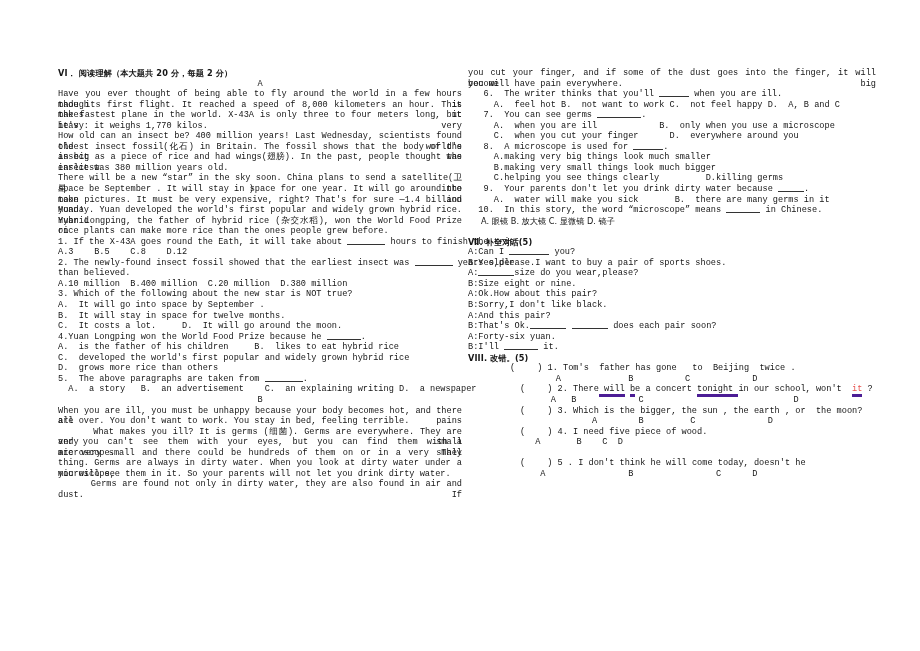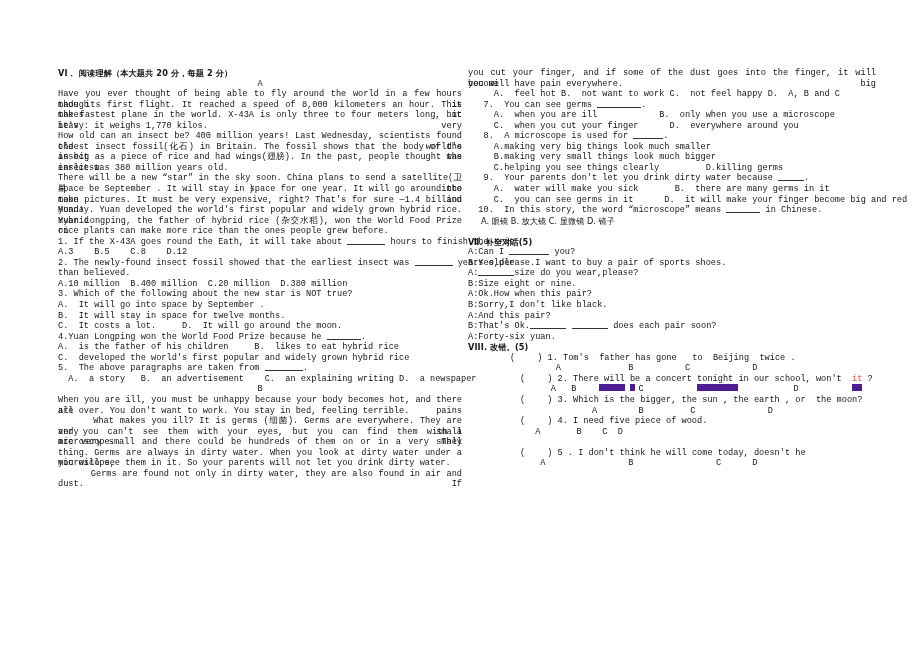--- a/index.html
+++ b/index.html
@@ -58,21 +58,21 @@
   .ctr { text-align: center; }
   .cn {
     font-family: "DejaVu Sans", "Liberation Sans", sans-serif;
     font-size: 8.2px;
   }
   .blank {
     display: inline-block;
     border-bottom: 1px solid #333;
     vertical-align: -1px;
   }
-  .u { border-bottom: 7px solid #4c1d95; }
+  .u { border-bottom: 3px solid #4c1d95; }
   .red { color: #e8534f; margin-top: 41px; }
   .gap { height: 10.55px; }
   .sp { display: inline-block; }
 </style>
 </head>
 <body>
 
 <div class="page">
 
   <div class="col col-left">
@@ -103,20 +103,21 @@
     <div class="ln">A.10 million  B.400 million  C.20 million  D.380 million</div>
 
     <div class="ln">3. Which of the following about the new star is NOT true?</div>
     <div class="ln">A.  It will go into space by September .</div>
     <div class="ln">B.  It will stay in space for twelve months.</div>
     <div class="ln">C.  It costs a lot.     D.  It will go around the moon.</div>
 
     <div class="ln"><span>4.Yuan Longping won the World Food Prize because he </span><span class="blank" style="width:34px"></span><span>.</span></div>
     <div class="ln">A.  is the father of his children     B.  likes to eat hybrid rice</div>
     <div class="ln">C.  developed the world's first popular and widely grown hybrid rice</div>
+    <div class="ln">D.  grows more rice than others</div>
 
     <div class="ln"><span>5.  The above paragraphs are taken from </span><span class="blank" style="width:38px"></span><span>.</span></div>
     <div class="ln">  A.  a story   B.  an advertisement    C.  an explaining writing D.  a newspaper</div>
 
     <div class="ln" style="text-align:center">B</div>
 
     <div class="ln j">When you are ill, you must be unhappy because your body becomes hot, and there are pains</div>
     <div class="ln">all over. You don't want to work. You stay in bed, feeling terrible.</div>
     <div class="ln j">      What makes you ill? It is germs (细菌). Germs are everywhere. They are very small</div>
     <div class="ln j">and you can't see them with your eyes, but you can find them with a microscope. They</div>
@@ -125,51 +126,52 @@
     <div class="ln">you will see them in it. So your parents will not let you drink dirty water.</div>
     <div class="ln j">      Germs are found not only in dirty water, they are also found in air and dust. If</div>
 
   </div>
 
   <div class="col col-right">
 
     <div class="ln j">you cut your finger, and if some of the dust goes into the finger, it will become big</div>
     <div class="ln">you will have pain everywhere.</div>
 
+    <div class="ln"><span>   6.  The writer thinks that you'll </span><span class="blank" style="width:30px"></span><span> when you are ill.</span></div>
     <div class="ln">     A.  feel hot B.  not want to work C.  not feel happy D.  A, B and C</div>
 
     <div class="ln"><span>   7.  You can see germs </span><span class="blank" style="width:44px"></span><span>.</span></div>
     <div class="ln">     A.  when you are ill            B.  only when you use a microscope</div>
     <div class="ln">     C.  when you cut your finger      D.  everywhere around you</div>
 
     <div class="ln"><span>   8.  A microscope is used for </span><span class="blank" style="width:30px"></span><span>.</span></div>
     <div class="ln">     A.making very big things look much smaller</div>
     <div class="ln">     B.making very small things look much bigger</div>
     <div class="ln">     C.helping you see things clearly         D.killing germs</div>
 
     <div class="ln"><span>   9.  Your parents don't let you drink dirty water because </span><span class="blank" style="width:26px"></span><span>.</span></div>
     <div class="ln">     A.  water will make you sick       B.  there are many germs in it</div>
-    <div class="ln">     C.  you can see germs in it      D.  it will make your finger become big and red</div>
 
     <div class="ln"><span>  10.  In this story, the word “microscope” means </span><span class="blank" style="width:34px"></span><span> in Chinese.</span></div>
     <div class="ln cn">     A. 眼镜 B. 放大镜 C. 显微镜 D. 镜子</div>
 
     <div class="gap"></div>
 
     <div class="ln hdr cn">Ⅶ. 补全对话(5)</div>
 
     <div class="ln"><span>A:Can I </span><span class="blank" style="width:40px"></span><span> you?</span></div>
     <div class="ln">B:Yes,please.I want to buy a pair of sports shoes.</div>
     <div class="ln"><span>A:</span><span class="blank" style="width:36px"></span><span>size do you wear,please?</span></div>
     <div class="ln">B:Size eight or nine.</div>
-    <div class="ln">A:Ok.How when this pair?</div>
+    <div class="ln">A:Ok.How about this pair?</div>
     <div class="ln">B:Sorry,I don't like black.</div>
     <div class="ln">A:And this pair?</div>
     <div class="ln"><span>B:That's Ok.</span><span class="blank" style="width:36px"></span><span class="sp" style="width:6px"></span><span class="blank" style="width:36px"></span><span> does each pair soon?</span></div>
     <div class="ln">A:Forty-six yuan.</div>
+    <div class="ln"><span>B:I'll </span><span class="blank" style="width:34px"></span><span> it.</span></div>
 
     <div class="ln hdr cn">VIII. 改错。(5)</div>
 
     <div class="ln"><span class="sp" style="width:42px"></span>(<span class="sp" style="width:22px"></span>) <span>1.</span> <span>Tom's  father has gone   to  Beijing  twice .</span></div>
     <div class="ln">                 A             B          C            D</div>
 
     <div class="ln"><span class="sp" style="width:52px"></span>(<span class="sp" style="width:22px"></span>) <span>2.</span> <span>There<span class="u"> will</span> <span class="u">b</span>e a concert <span class="u">tonight </span>in our school, won't  <span class="red u">it</span> ?</span></div>
     <div class="ln">                A   B            C                             D</div>
 
     <div class="ln"><span class="sp" style="width:52px"></span>(<span class="sp" style="width:22px"></span>) <span>3.</span> <span>Which is the bigger, the sun , the earth , or  the moon?</span></div>

